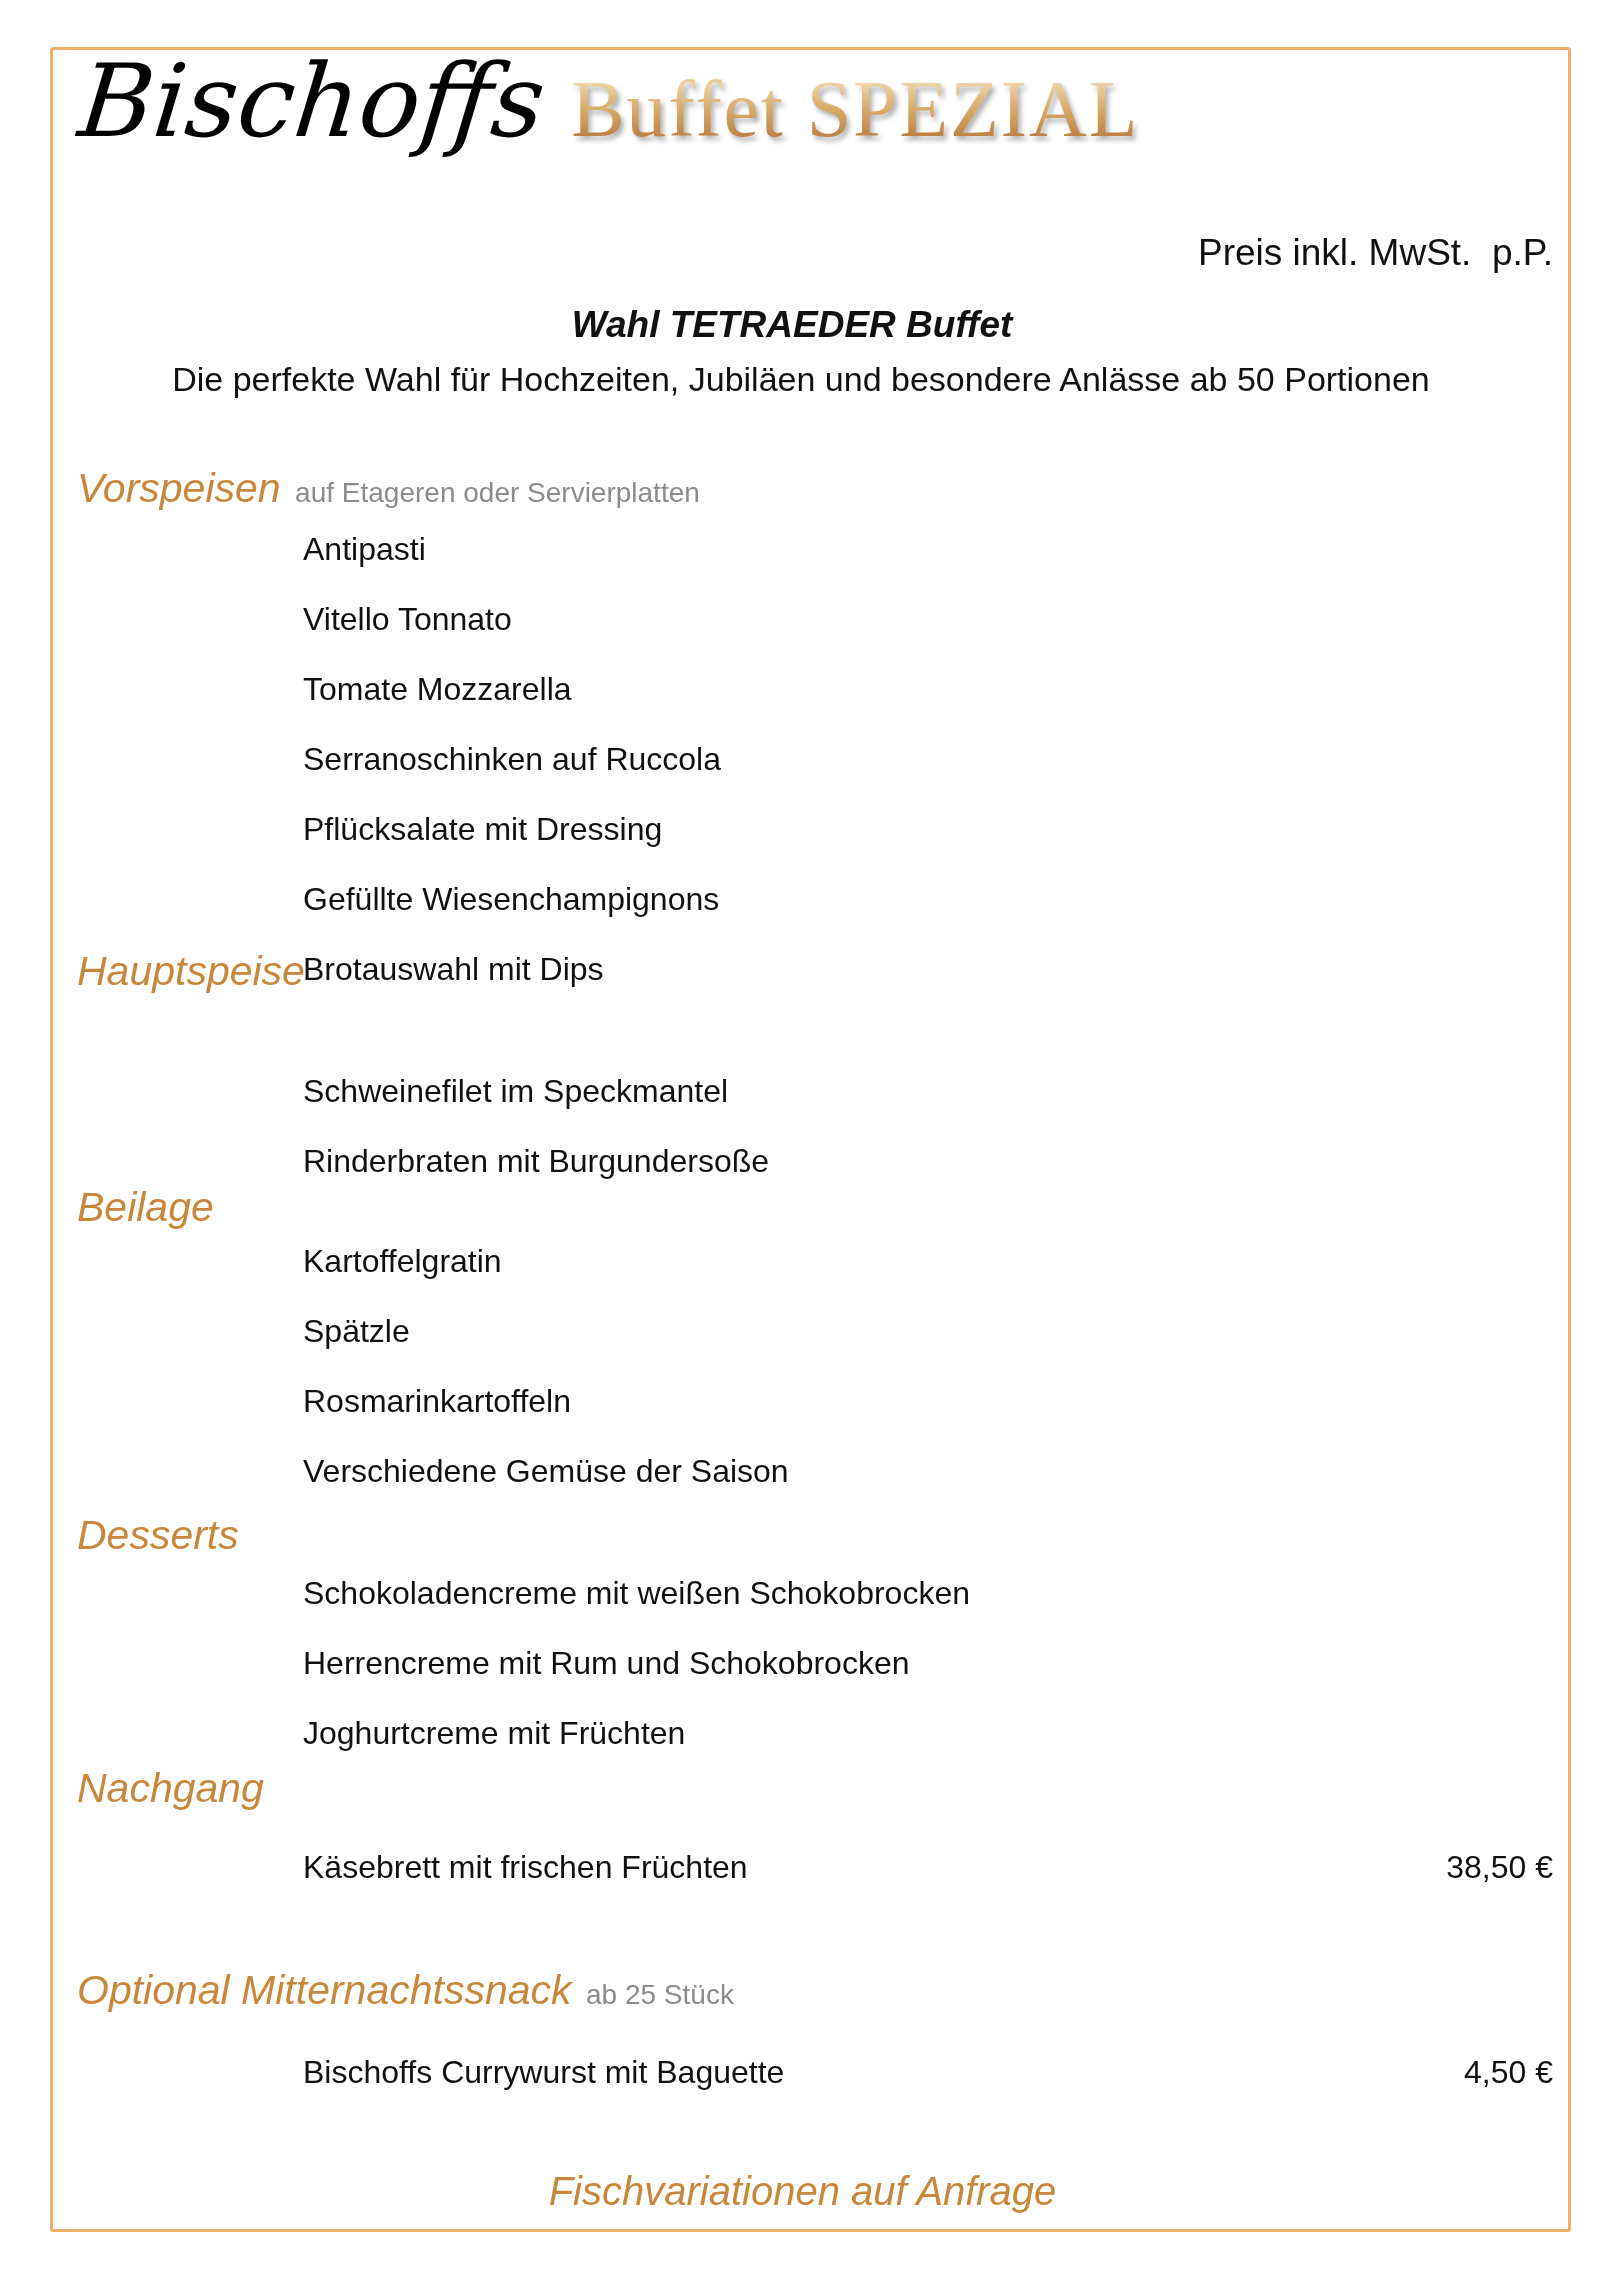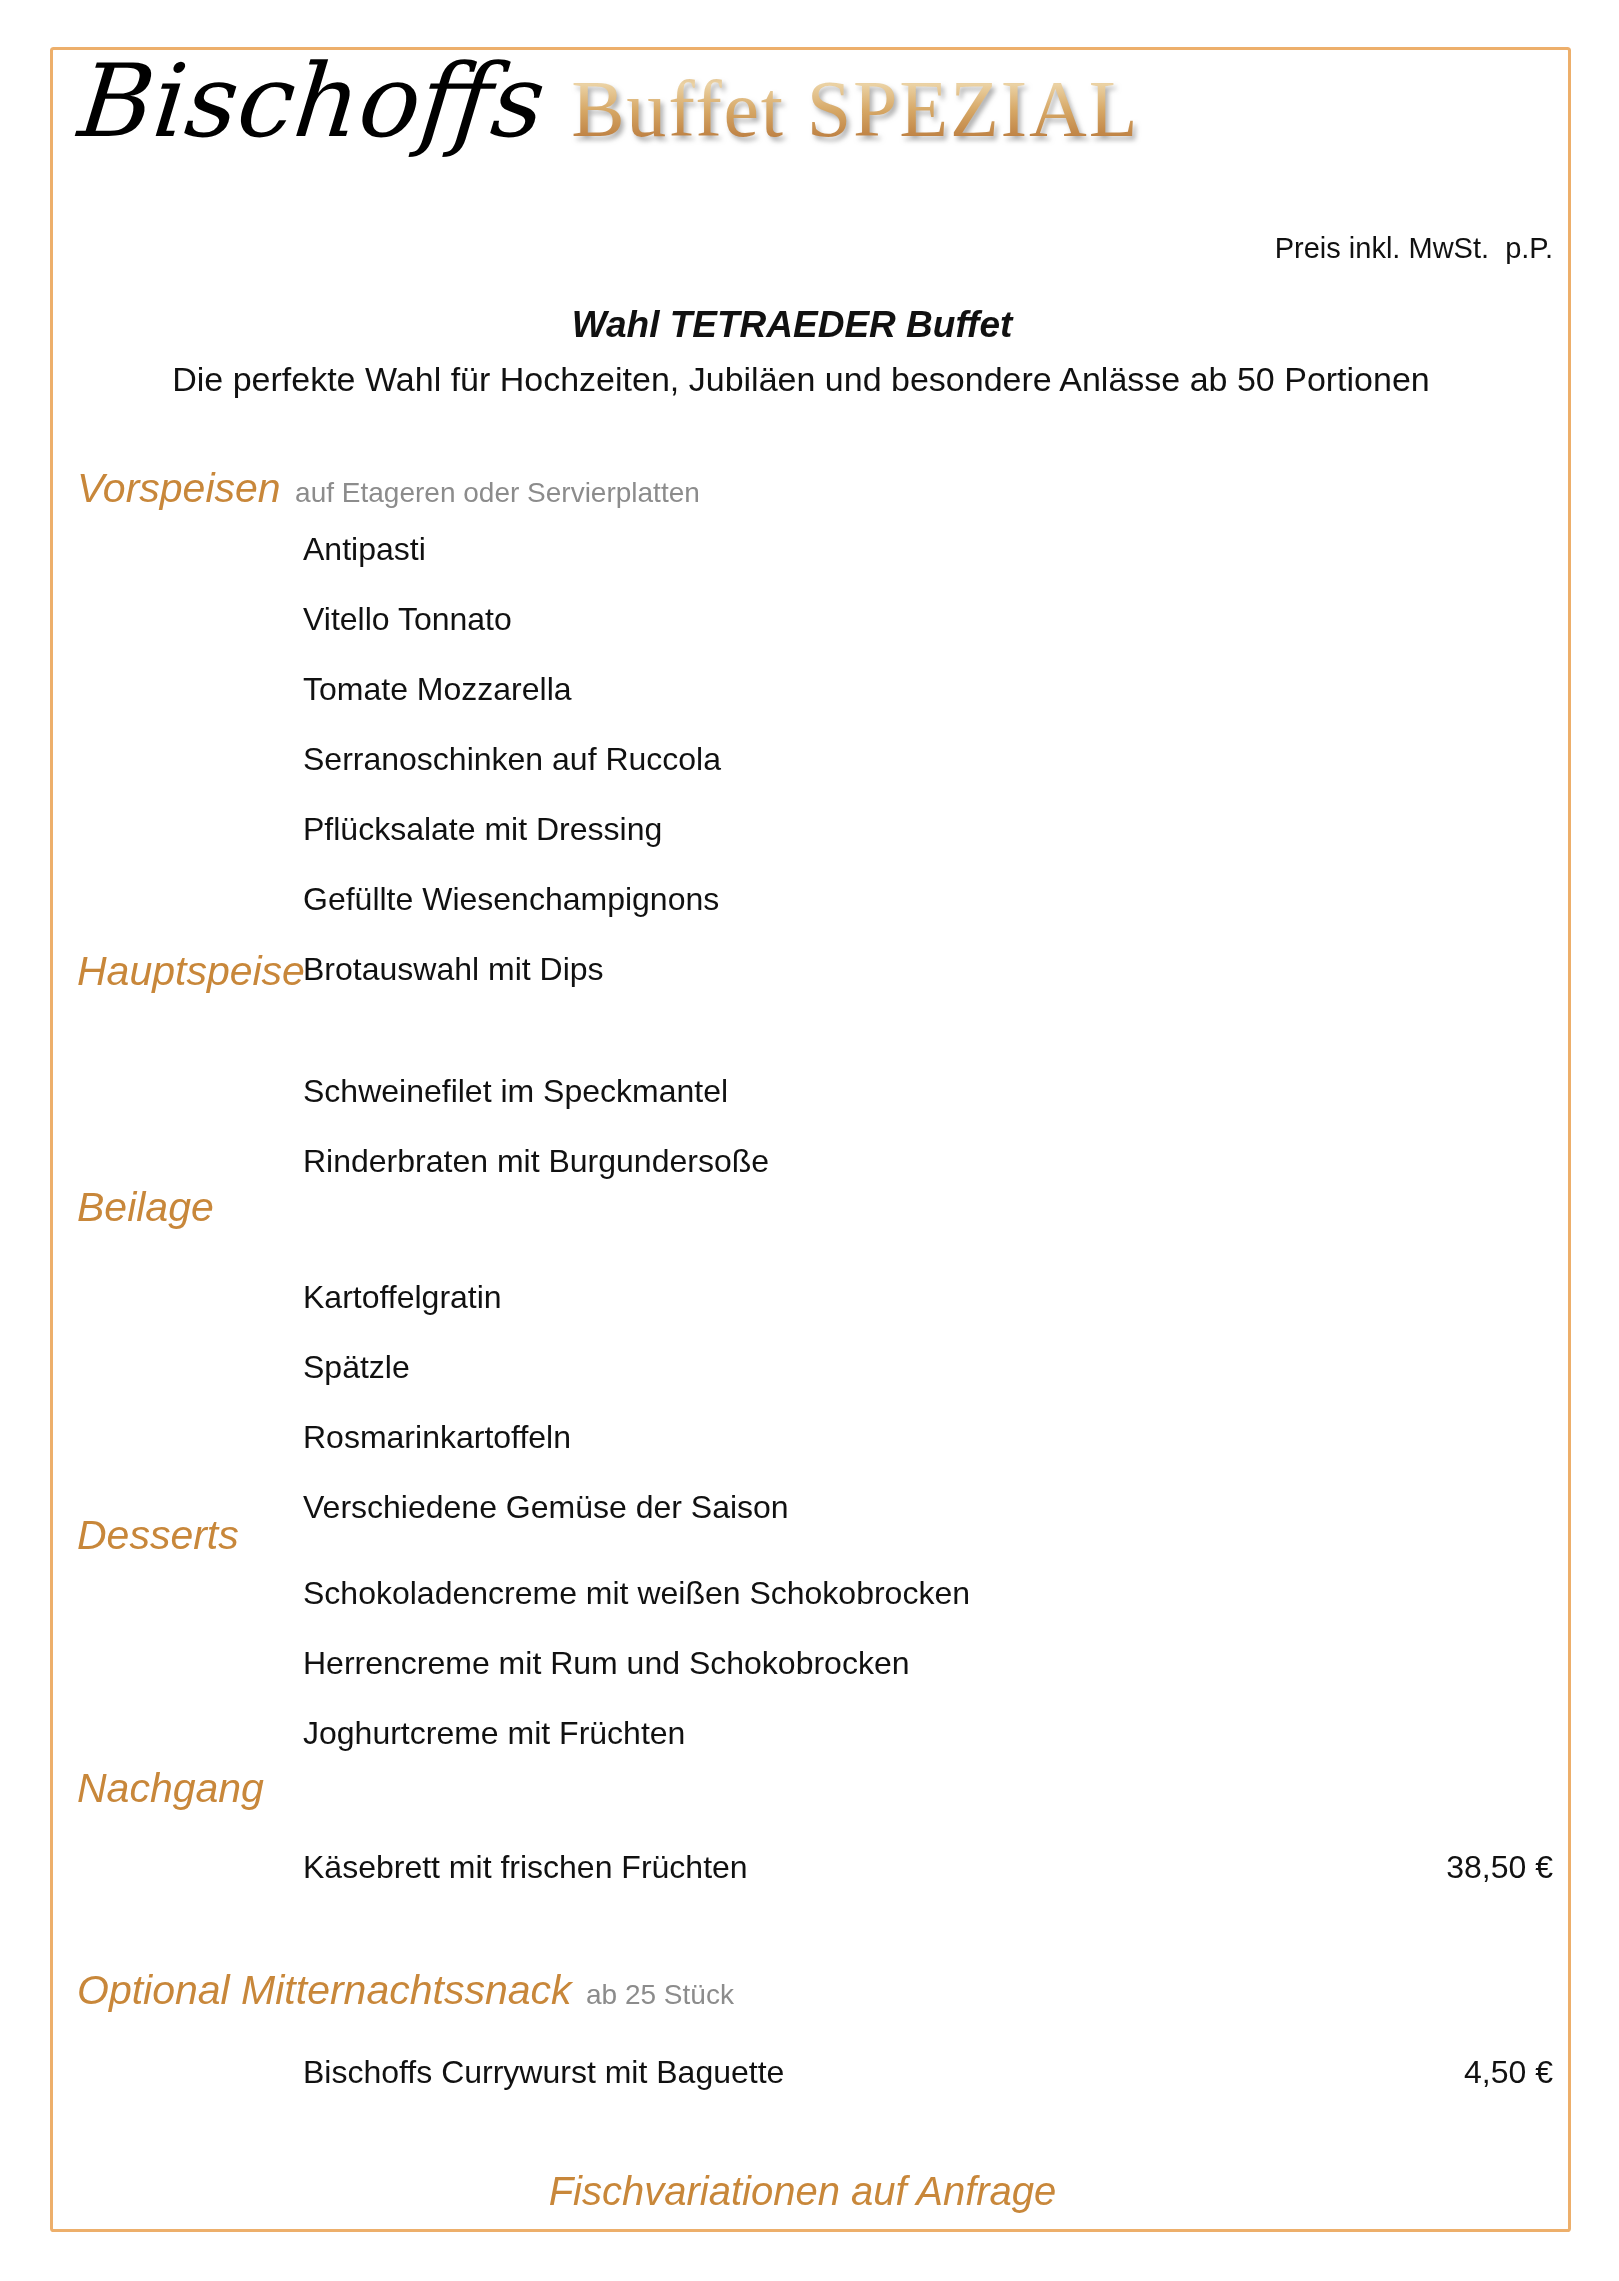--- a/index.html
+++ b/index.html
@@ -21,21 +21,21 @@
     font-size:101px;line-height:1.25;color:#000;transform:skewX(-6deg);
   }
   .brand-gold{
     font-family:"Liberation Serif",serif;font-size:80px;line-height:1.1;
     letter-spacing:1.8px;font-weight:normal;
     background:linear-gradient(180deg,#D9B075 0%,#EBD2A4 22%,#D6A765 52%,#BC7E40 85%,#B3763A 100%);
     -webkit-background-clip:text;background-clip:text;color:transparent;
     filter:drop-shadow(3.6px 4.5px 2.7px rgba(110,110,110,0.55));
   }
   .tax-note{
-    position:absolute;right:66px;top:232px;font-size:29px;white-space:pre;color:#111;
+    position:absolute;right:66px;top:232px;font-size:37px;white-space:pre;color:#111;
   }
   .menu-title{
     position:absolute;left:50px;width:1484px;top:304px;text-align:center;
     font-size:37px;font-style:italic;font-weight:700;letter-spacing:0px;
   }
   .menu-subtitle{
     position:absolute;left:50px;width:1502px;top:360px;text-align:center;font-size:34px;
   }
   .sec-head{
     position:absolute;left:77px;font-size:41px;font-style:italic;color:#C8873A;
@@ -126,21 +126,21 @@
 
     <div class="item-row">
       <span class="item-name">Rinderbraten mit Burgundersoße</span>
       <span class="item-price"></span>
     </div>
   </div>
 
 <div class="sec-head" style="top:1183px;">
   <span>Beilage</span>
 </div>
-<div class="item-list" style="top:1262px;">
+<div class="item-list" style="top:1226px;">
 
     <div class="item-row">
       <span class="item-name">Kartoffelgratin</span>
       <span class="item-price"></span>
     </div>
 
     <div class="item-row">
       <span class="item-name">Spätzle</span>
       <span class="item-price"></span>
     </div>

